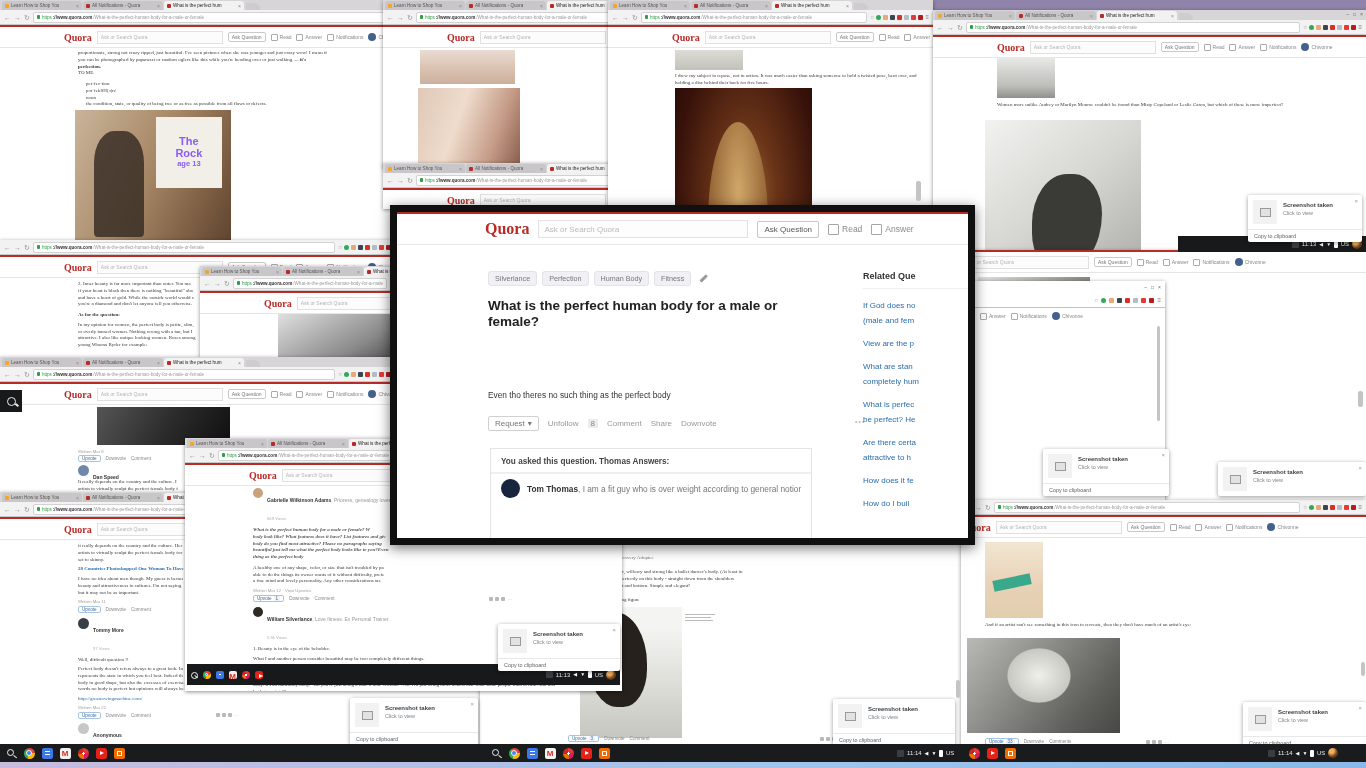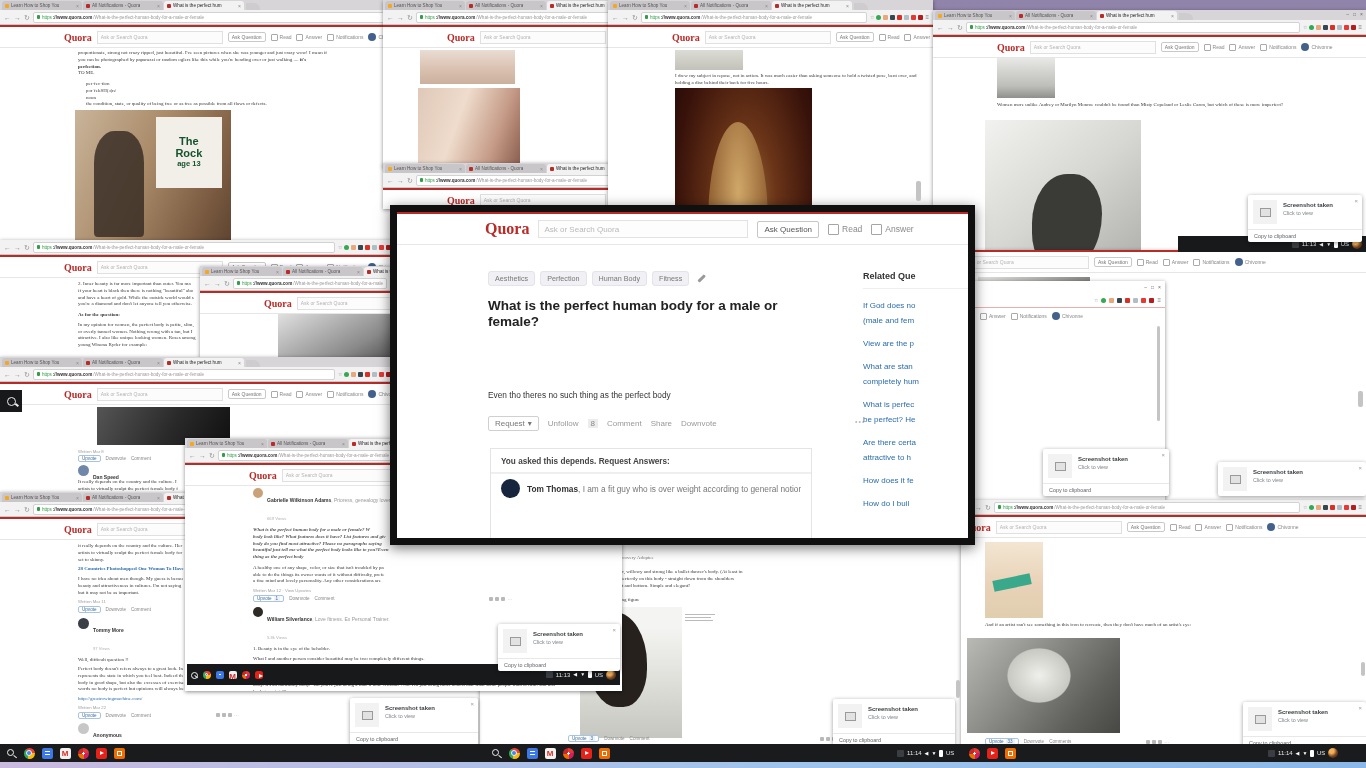--- a/index.html
+++ b/index.html
@@ -48,21 +48,21 @@
 .acred{font-weight:normal;color:#999}
 .aviews{font-size:4.2px;color:#b3b3b3}
 .blue{color:#2b6dad}
 .shareic{display:flex;gap:2px;align-items:center;color:#b9b9b9;font-size:5px}
 .sic{width:4px;height:4px;background:#b9b9b9;border-radius:1px}
 .bold{font-weight:bold}
 
 .ph{position:absolute;overflow:hidden}
 .ph-rock{background:linear-gradient(115deg,#c9b49a 0%,#a98a68 45%,#7c5c42 80%,#5e4430)}
 .rockman{position:absolute;left:12%;top:16%;width:32%;height:80%;background:#3a2e26;border-radius:40% 40% 8% 8%/30% 30% 4% 4%;opacity:.85}
-.rockbox{position:absolute;right:6%;top:5%;width:42%;height:54%;background:#f2efe9;display:flex;flex-direction:column;align-items:center;justify-content:center;color:#14532d}
+.rockbox{position:absolute;right:6%;top:5%;width:42%;height:54%;background:#f2efe9;display:flex;flex-direction:column;align-items:center;justify-content:center;color:#8b5cf6}
 .rk{font-size:11px;font-weight:bold;line-height:1.05}.rk3{font-size:7.5px;font-weight:bold}
 .ph-warm1{background:linear-gradient(#e9dcd2,#d9bfae 60%,#cbb09e)}
 .ph-warm2{background:linear-gradient(110deg,#dfc8b8 0%,#efdccc 40%,#c49a86 75%,#8a5f4e)}
 .ph-sketch{background:linear-gradient(#dcdcd6,#c2c2ba)}
 .ph-disc{background:radial-gradient(ellipse at 52% 40%,#9a6a38 0%,#6a3418 30%,#38120a 70%,#1c0805 100%)}
 .discman{position:absolute;left:24%;top:12%;width:44%;height:72%;background:radial-gradient(ellipse at 50% 35%,#d8b070,#9a6a38 68%,rgba(0,0,0,0) 74%);border-radius:50% 50% 30% 30%;opacity:.9}
 .ph-bwgirl{background:linear-gradient(#e8e8e6,#bdbdb9 70%,#8f8f8b)}
 .ph-dancer{background:linear-gradient(140deg,#f2f2f0 0%,#d6d6d2 45%,#a5a5a1 100%)}
 .ph-darkimg{background:linear-gradient(120deg,#555 0%,#2a2a2a 55%,#101010 100%)}
 .ph-gray{background:linear-gradient(135deg,#e2e2e0,#a8a8a4 60%,#7e7e7a)}
@@ -1083,42 +1083,42 @@
   <span class="vitem">
         <span class="vmico"></span>
         <span>Read</span>
       </span>
   <span class="vitem">
         <span class="vmico"></span>
         <span>Answer</span>
       </span>
  </div>
  <div class="vtags">
-  <span class="pill">Aesthetics</span>
+  <span class="pill">Silverlance</span>
   <span class="pill">Perfection</span>
   <span class="pill">Human Body</span>
   <span class="pill">Fitness</span>
   <span class="pencil"></span>
  </div>
  <div class="vtitle">What is the perfect human body for a male or female?</div>
  <div class="vdet2">Even tho theres no such thing as the perfect body</div>
  <div class="vact">
   <span class="vreq">
         <span>Request</span>
         <span>▾</span>
       </span>
   <span>Unfollow</span>
   <span class="vcnt">8</span>
   <span>Comment</span>
   <span>Share</span>
   <span>Downvote</span>
  </div>
  <div class="vmore">•••</div>
  <div class="vpanel">
-  <div class="ptitle">You asked this depends. Request Answers:</div>
+  <div class="ptitle">You asked this question. Thomas Answers:</div>
   <div class="prow" style="border-top:1px solid #f0f0f0">
    <span class="pav pav2"></span>
    <span class="pmain">
     <div class="pname"><span>Tom Thomas</span><span class="ptag">, I am a fit guy who is over weight according to general notions a.k.a B</span></div>
    </span>
   </div>
  </div>
  <div class="vrel">
   <div class="vrelt">Related Que</div>
   <div class="vrell">

